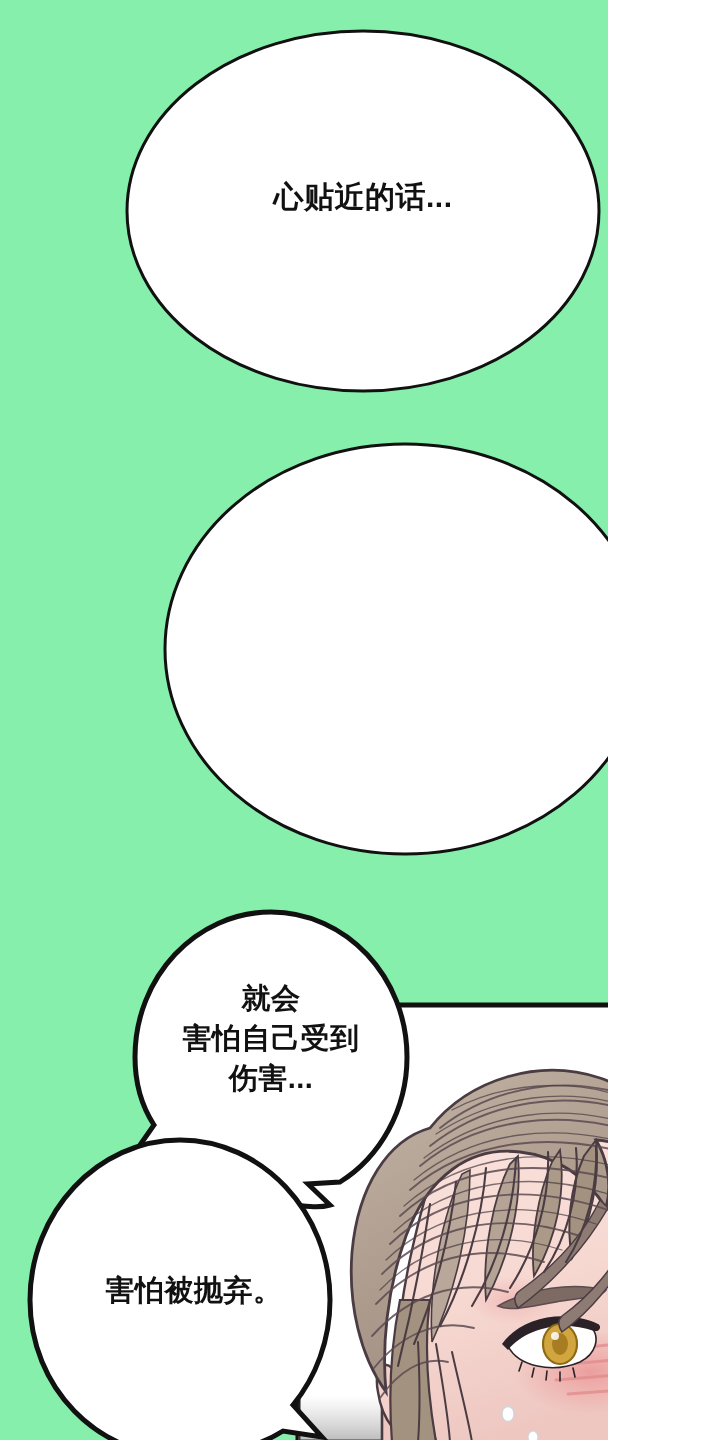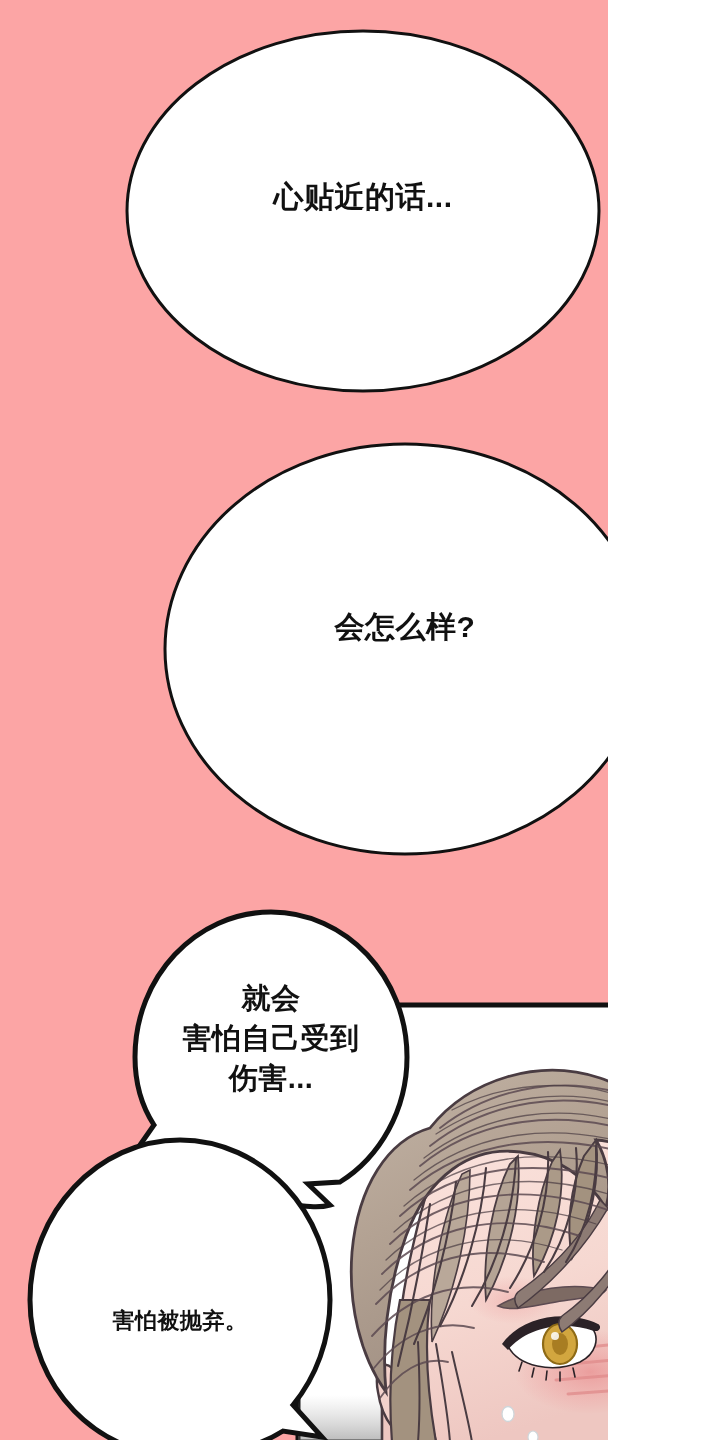--- a/index.html
+++ b/index.html
@@ -7,21 +7,21 @@
     padding: 0;
     background: #ffffff;
   }
   body {
     font-family: "Liberation Sans", "DejaVu Sans", sans-serif;
   }
   #page {
     position: relative;
     width: 608px;
     height: 1440px;
-    background: #fca5a5;
+    background: #86efac;
     overflow: hidden;
   }
   .layer {
     position: absolute;
     left: 0;
     top: 0;
     width: 720px;
     height: 1440px;
   }
   .bubble-text {
@@ -43,23 +43,22 @@
     left: 165px; top: 608px; width: 480px;
     font-size: 30px;
   }
   #t3 {
     left: 135px; top: 978px; width: 272px;
     font-size: 29px;
     line-height: 1.38;
     text-align: center;
   }
   #t4 {
-    left: 30px; top: 1272px; width: 300px;
-    font-size: 22px;
-    margin-top: 35px;
+    left: 44px; top: 1272px; width: 300px;
+    font-size: 29px;
   }
 </style>
 </head>
 <body>
 
 <div id="page">
 
   <svg class="layer" viewBox="0 0 720 1440" width="720" height="1440" xmlns="http://www.w3.org/2000/svg">
     <defs>
 
@@ -271,21 +270,20 @@
                L 322 1437
                L 283 1431
                C 256 1448, 220 1456, 180 1456
                C 98 1456, 30 1388, 30 1300
                C 30 1212, 98 1140, 180 1140 Z" fill="#ffffff" stroke="#111111" stroke-width="5"></path>
     </g>
   </svg>
 
   <div class="bubble-text" id="t1">心贴近的话...</div>
 
-  <div class="bubble-text" id="t2">会怎么样?</div>
 
   <div class="bubble-text" id="t3">就会
 害怕自己受到
 伤害...</div>
 
   <div class="bubble-text" id="t4">害怕被抛弃。</div>
 
 </div>
 
 </body></html>

